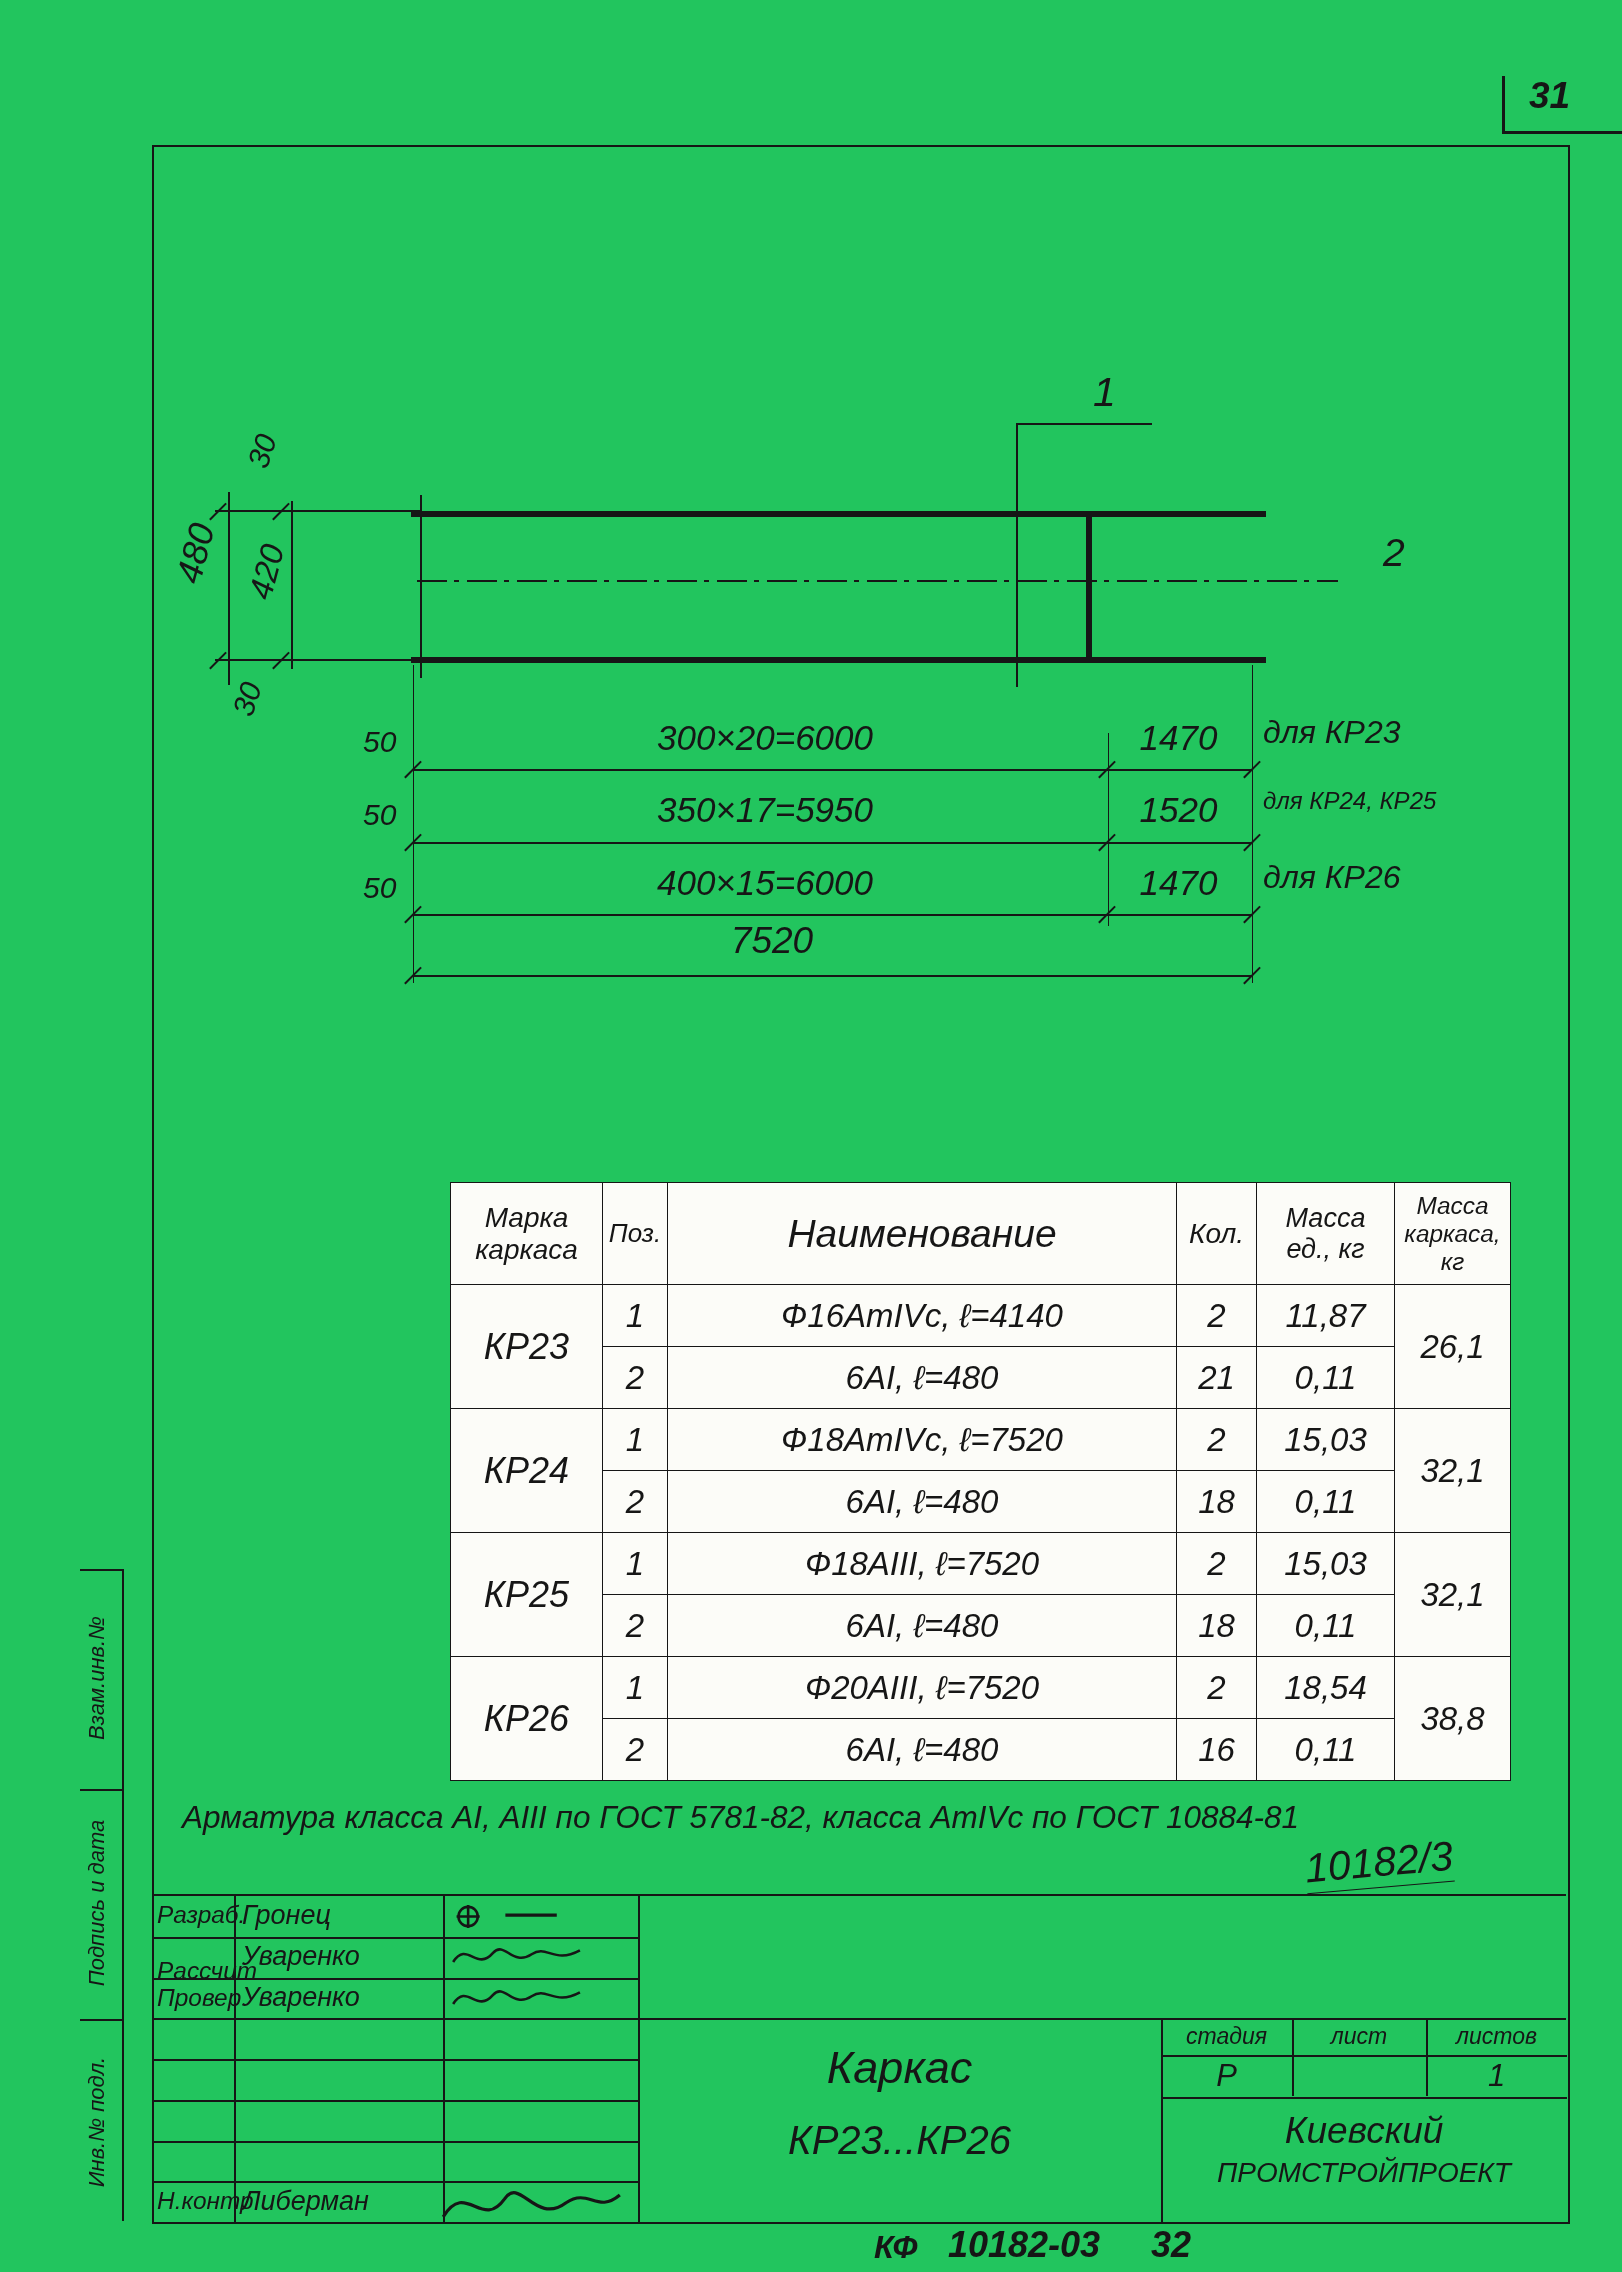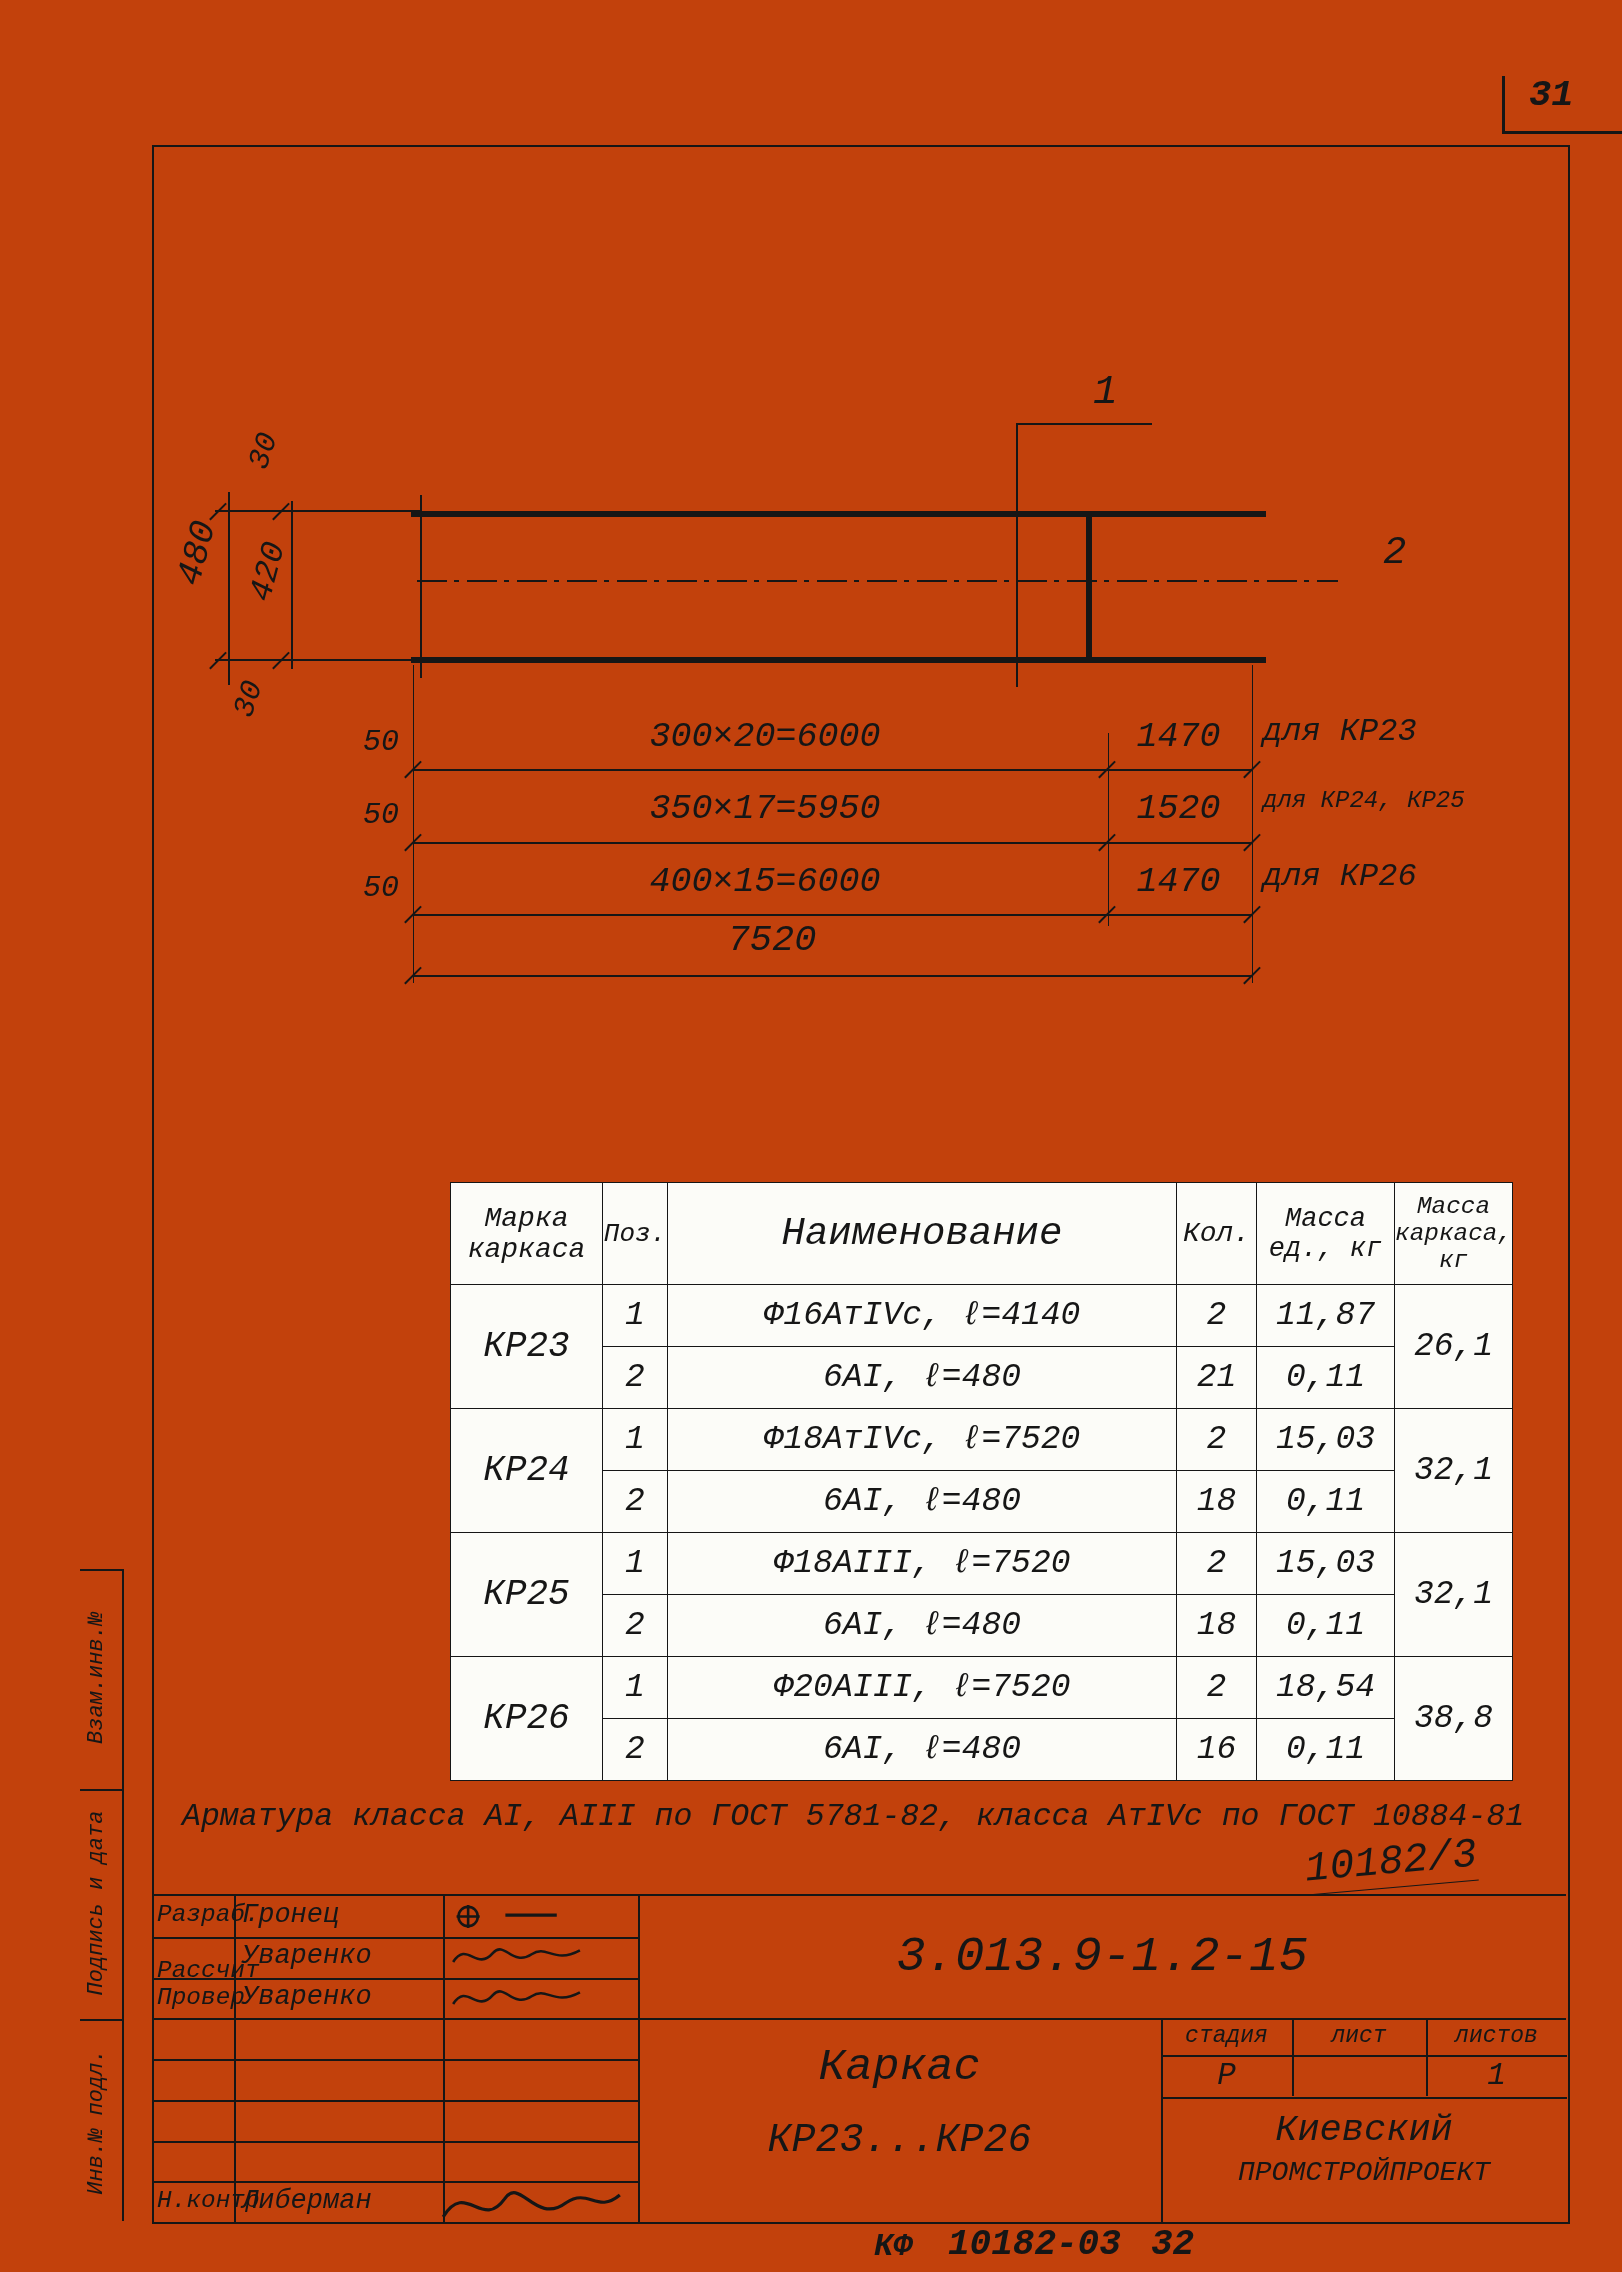--- a/index.html
+++ b/index.html
@@ -1,17 +1,17 @@
 <!DOCTYPE html>
 <html style="font-size:10.3px"><head>
 <meta charset="utf-8">
 <style>
   html,body{margin:0;padding:0;background:#e7e7e2;}
-  .sheet{position:relative;width:1623px;height:2273px;background:#c2410c;
-         font-family:Liberation Mono, monospace;color:#161616;overflow:hidden;}
+  .sheet{position:relative;width:1623px;height:2273px;background:#22c55e;
+         font-family:Liberation Sans, sans-serif;color:#161616;overflow:hidden;}
   .ln{position:absolute;background:#161616;}
   .tx{position:absolute;font-style:italic;white-space:nowrap;line-height:1.08;color:#161616;}
   .ctr{display:flex;align-items:center;justify-content:center;text-align:center;}
   .pre{white-space:pre-line;}
   .tick{position:absolute;width:1.9px;height:23px;background:#161616;transform:rotate(45deg);}
   .dashdot{position:absolute;height:1.9px;background-image:repeating-linear-gradient(90deg,#161616 0 30px,transparent 30px 37px,#161616 37px 42px,transparent 42px 50px);}
   .frame{position:absolute;border:2.6px solid #161616;}
   .spec{position:absolute;border-collapse:collapse;table-layout:fixed;background:#fcfcf8;}
   .spec th,.spec td{border:1.9px solid #161616;font-style:italic;font-weight:normal;
         text-align:center;vertical-align:middle;padding:0;color:#161616;}
@@ -209,21 +209,20 @@
     <svg style="left:296px;top:82px;" width="148" height="39" viewBox="0 0 230 60">
       <path d="M8 40 C30 6, 44 56, 70 26 C88 6, 100 48, 130 28 C154 12, 164 44, 205 22" fill="none" stroke="#161616" stroke-width="4"></path>
     </svg>
 
     <div class="tx" style="left:5.1px;top:292px;font-size:24.4px;">Н.контр</div>
     <div class="tx" style="left:90px;top:291px;font-size:27px;">Либерман</div>
     <svg style="left:283px;top:276px;" width="193" height="64" viewBox="0 0 300 100">
       <path d="M12 70 C48 12, 72 92, 108 42 C132 6, 156 84, 204 48 C240 24, 252 66, 288 36" fill="none" stroke="#161616" stroke-width="5"></path>
     </svg>
 
-    <div class="tx ctr" style="left:486px;top:0;width:928px;height:122px;font-size:49px;">3.013.9-1.2-15</div>
     <div class="ln" style="left:486px;top:122px;width:928px;height:1.9px;"></div>
 
     <div class="tx ctr" style="left:486px;top:143px;width:523px;height:58px;font-size:45px;">Каркас</div>
     <div class="tx ctr" style="left:486px;top:219px;width:523px;height:51px;font-size:40px;">КР23...КР26</div>
     <div class="ln" style="left:1009px;top:122px;width:1.9px;height:204px;"></div>
 
     <div class="tx ctr" style="left:1009px;top:122px;width:131px;height:37px;font-size:23px;">стадия</div>
     <div class="tx ctr" style="left:1140px;top:122px;width:134px;height:37px;font-size:23px;">лист</div>
     <div class="tx ctr" style="left:1274px;top:122px;width:141px;height:37px;font-size:23px;">листов</div>
     <div class="ln" style="left:1009px;top:159px;width:406px;height:1.9px;"></div>

